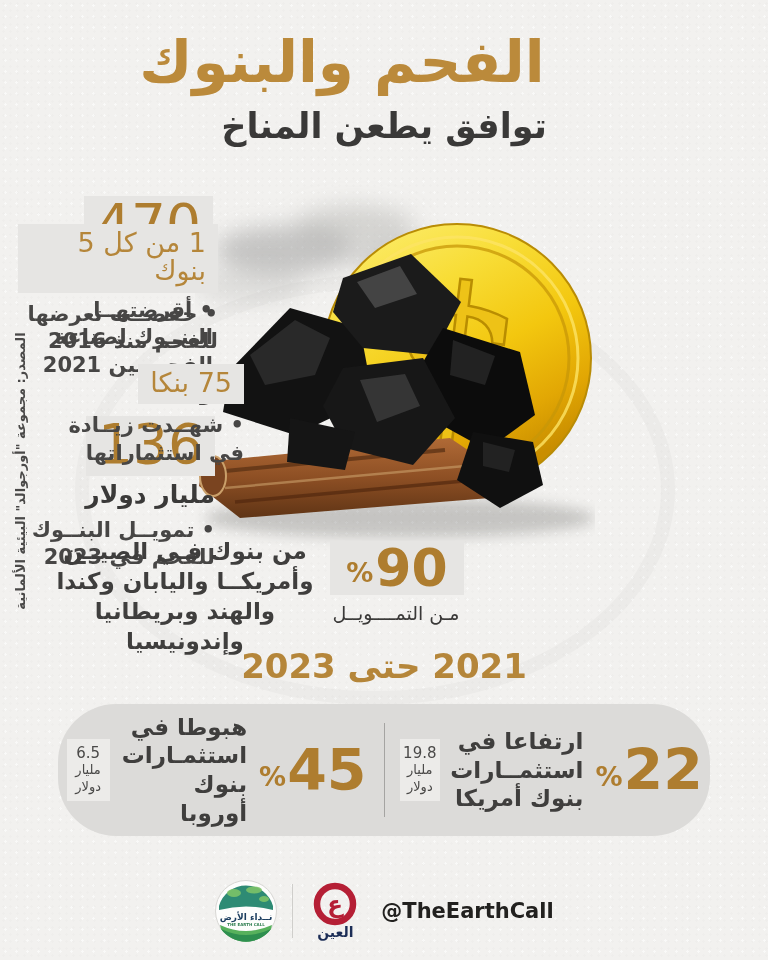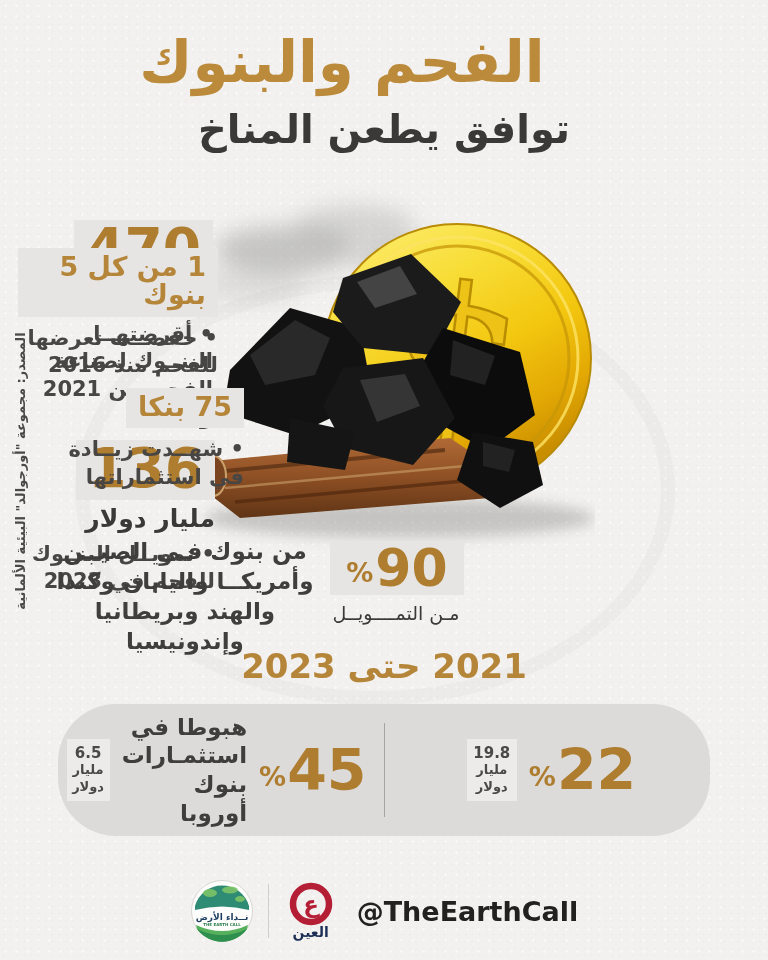--- a/index.html
+++ b/index.html
@@ -24,26 +24,26 @@
     pointer-events:none;
   }
   
   .title{
     position:absolute; top:28px; left:0; width:684px;
     text-align:center; font-size:58px; font-weight:800;
     color:#bb8a3b; letter-spacing:-1px;
   }
   .subtitle{
     position:absolute; top:106px; left:0; width:768px;
-    text-align:center; font-size:40px; font-weight:800; color:#3a3938;
+    text-align:center; font-size:35px; font-weight:800; color:#3a3938;
   }
   
   .num-badge{
     display:inline-block; background:#e6e5e3; padding:0 12px 2px;
-    color:#ae7d2f; font-weight:700; line-height:1.05;margin-top:24px;
+    color:#ae7d2f; font-weight:400; line-height:1.05;
   }
   .big-num{ font-size:55px; }
   .label-badge{ font-size:27px; padding:5px 12px 7px; color:#b5863a; }
   .unit{ font-size:25px; font-weight:800; color:#3a3938; margin-top:4px; }
   .note{ font-size:21px; font-weight:700; color:#474645; line-height:1.32; margin-top:8px; }
   .stat{ position:absolute; text-align:right; }
   .stat-right-1{ top:196px; left:10px; width:748px; padding-left:13px; text-align:left; direction:ltr;}
   .stat-right-1 .inner{ direction:rtl; display:inline-block; text-align:right; width:190px;}
   .stat-right-2{ top:416px; left:10px; width:748px; padding-left:13px; text-align:left; direction:ltr;}
   .stat-right-2 .inner{ direction:rtl; display:inline-block; text-align:right; width:192px;}
@@ -91,35 +91,35 @@
     justify-content:center;
   }
   .card-pct{ display:flex; direction:ltr; align-items:flex-end; gap:1px; }
   .card-pct .pct-num{ font-size:57px; }
   .card-desc{
     width:132px; text-align:right; font-size:23px; font-weight:700;
     color:#3f3e3d; line-height:1.25;
   }
   .amount-box{
     background:#eceb e9; background:#ecebe9; width:50px; padding:5px 3px 6px;
-    text-align:center; font-weight:700; color:#4a4948;
+    text-align:center; font-weight:400; color:#4a4948;
   }
   .amount-box .amt{ display:block; font-size:15px; }
   .amount-box .amt-unit{ display:block; font-size:13px; line-height:1.25; }
   .card-divider{ width:1px; height:94px; background:#a5a4a2; }
   
   .footer{
     position:absolute; left:0; top:876px; width:768px; height:70px;
     display:flex; direction:ltr; align-items:center; justify-content:center; gap:14px;
   }
   .logo-sep{ width:1px; height:54px; background:#cfcecb; }
   .earth-logo{ width:64px; height:64px; }
   .alain-logo{ display:flex; flex-direction:column; align-items:center; width:56px; }
   .alain-name{ font-size:14px; font-weight:800; color:#1c2d56; margin-top:-2px; }
-  .handle{ font-size:27px; font-weight:800; color:#22211f; margin-left:4px; direction:ltr; }
+  .handle{ font-size:21px; font-weight:800; color:#22211f; margin-left:4px; direction:ltr; }
 </style>
 </head>
 <body>
 
 <div class="poster">
 
   <div class="watermark"></div>
 
   <h1 class="title">الفحم والبنوك</h1>
   <h2 class="subtitle">توافق يطعن المناخ</h2>
@@ -235,20 +235,21 @@
         <span class="amt">6.5</span>
         <span class="amt-unit">مليار دولار</span>
       </div>
     </div>
     <div class="card-divider"></div>
     <div class="card-half">
       <div class="card-pct">
         <span class="pct-sign">%</span>
         <span class="pct-num">22</span>
       </div>
+      <div class="card-desc">ارتفاعا في استثمــارات بنوك أمريكا</div>
       <div class="amount-box">
         <span class="amt">19.8</span>
         <span class="amt-unit">مليار دولار</span>
       </div>
     </div>
   </div>
 
   <div class="footer">
     <div class="earth-logo">
       <svg width="64" height="64" viewBox="0 0 64 64">

